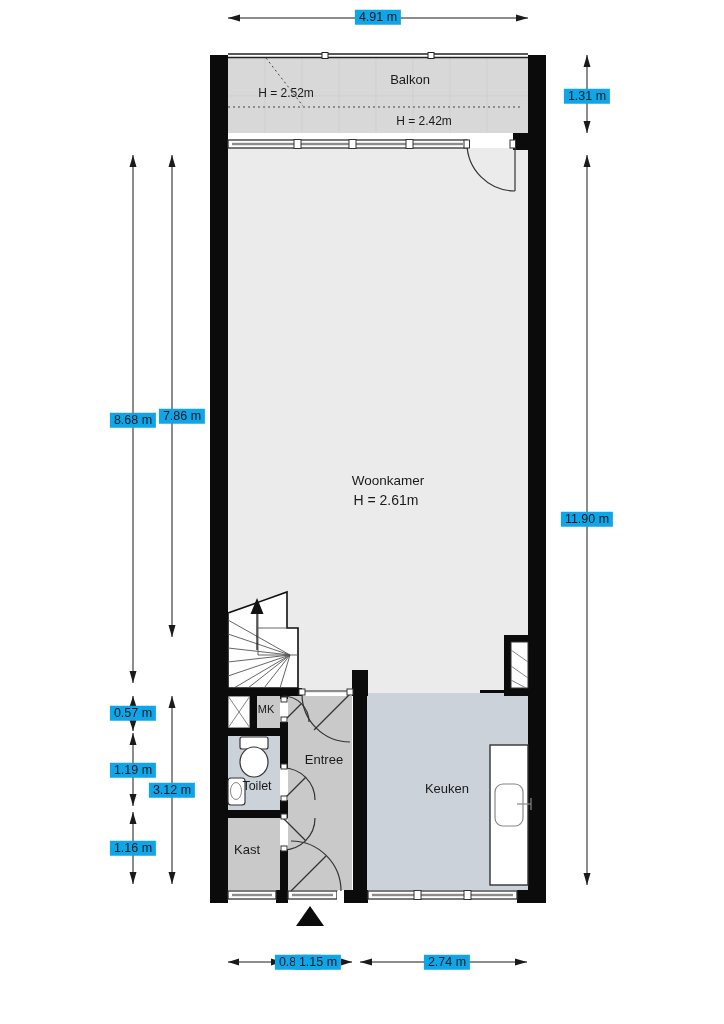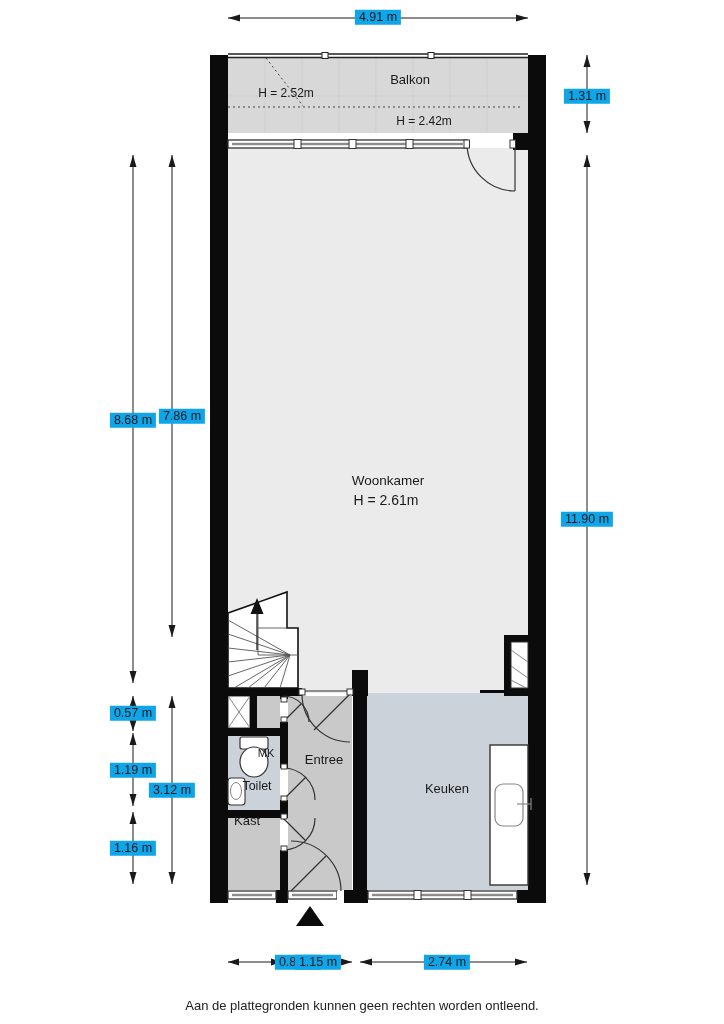--- a/index.html
+++ b/index.html
@@ -7,21 +7,21 @@
     position:relative;width:724px;height:1024px;background:#ffffff;
     font-family:"Liberation Sans", sans-serif;color:#1a1a1a;overflow:hidden;
   }
   #plan-svg{position:absolute;left:0;top:0;}
   .lbl{
     position:absolute;transform:translate(-50%,-50%);
     white-space:nowrap;font-size:13px;color:#1a1a1a;line-height:1;
   }
   .lbl.dim{font-size:12.5px;background:#0ea5e9;padding:1px 4px;}
   .lbl.h-note{font-size:12px;margin-left:24px;}
-  .lbl.small{font-size:11px;margin-top:44px;}
+  .lbl.small{font-size:11px;}
   .lbl.sub{font-size:14px;text-align:right;}
   .footer-note{
     position:absolute;left:50%;top:998px;transform:translateX(-50%);
     font-size:13px;color:#222;white-space:nowrap;
   }
 </style>
 </head>
 <body>
 
 <div id="stage">
@@ -279,17 +279,16 @@
   <div class="lbl dim" style="left:447px;top:962px;">2.74 m</div>
 
   <div class="lbl" style="left:410px;top:79px;">Balkon</div>
   <div class="lbl h-note" style="left:262px;top:93px;">H = 2.52m</div>
   <div class="lbl h-note" style="left:400px;top:121px;">H = 2.42m</div>
   <div class="lbl" style="left:388px;top:481px;font-size:13.5px;">Woonkamer</div>
   <div class="lbl sub" style="left:386px;top:500px;">H = 2.61m</div>
   <div class="lbl small" style="left:266px;top:709px;">MK</div>
   <div class="lbl" style="left:257px;top:786px;font-size:12.5px;">Toilet</div>
   <div class="lbl" style="left:324px;top:759px;">Entree</div>
-  <div class="lbl" style="left:247px;top:820px;">Kast</div>
+  <div class="lbl" style="left:247px;top:849px;">Kast</div>
   <div class="lbl" style="left:447px;top:788px;">Keuken</div>
 
-  <div class="footer-note">Aan de plattegronden kunnen geen rechten worden ontleend.</div>
 </div>
 
 </body></html>

